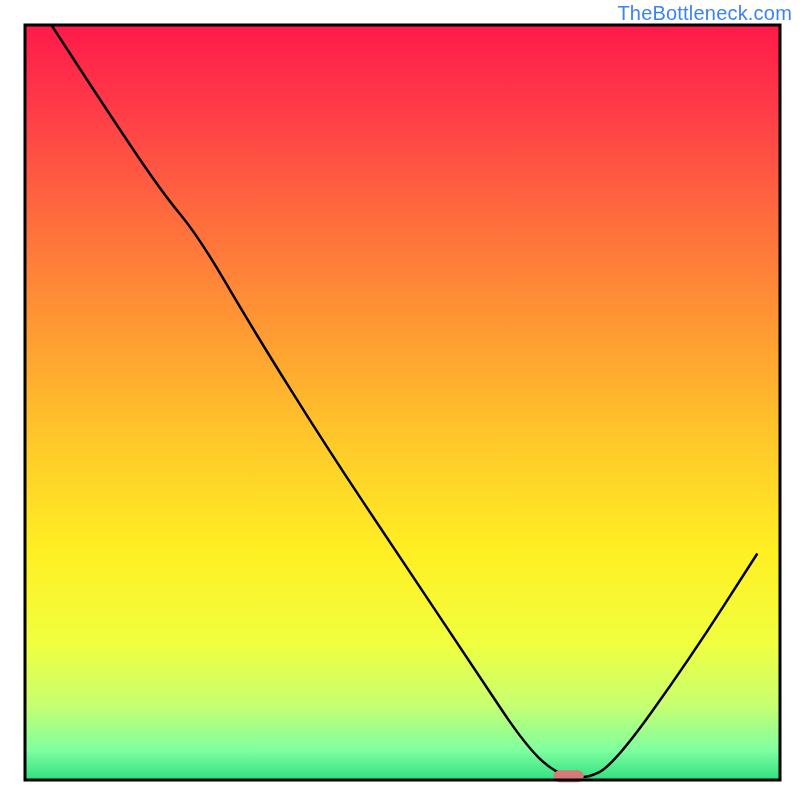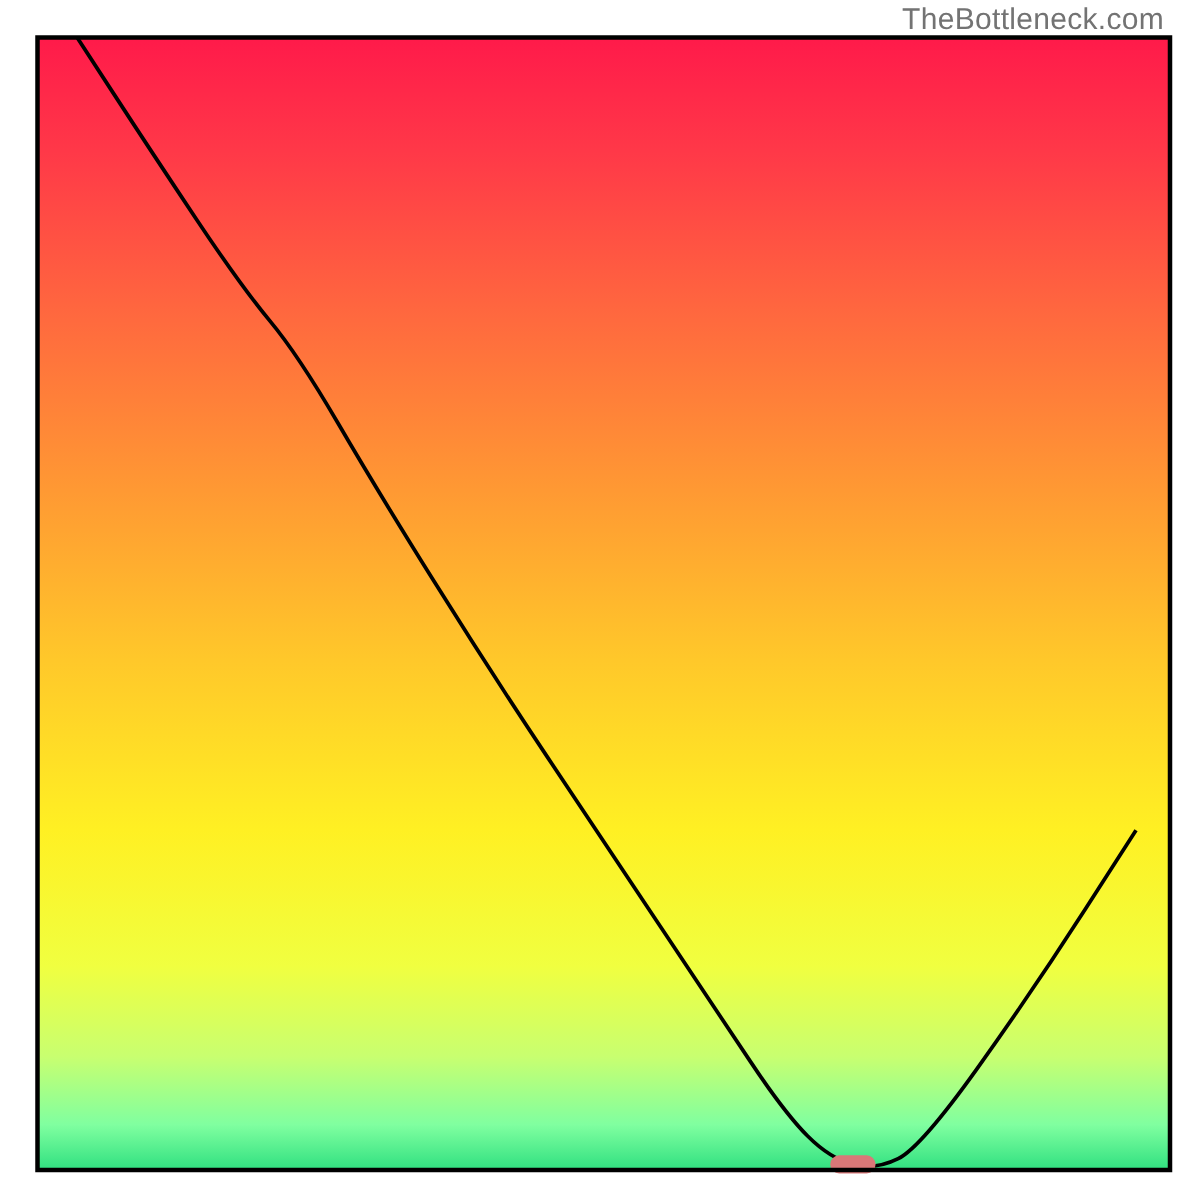--- a/index.html
+++ b/index.html
@@ -11,24 +11,24 @@
     font-family: Arial, Helvetica, sans-serif;
   }
   .chart-container {
     position: relative;
     width: 800px;
     height: 800px;
   }
   .watermark {
     position: absolute;
     top: 2px;
-    right: 24px;
+    right: 8px;
     font-size: 20px;
     font-weight: 500;
-    color: #737373;
+    color: #3b82f6;
     z-index: 10;
     letter-spacing: 0.2px;
   }
   svg {
     display: block;
   }
 </style>
 </head>
 <body>
 

